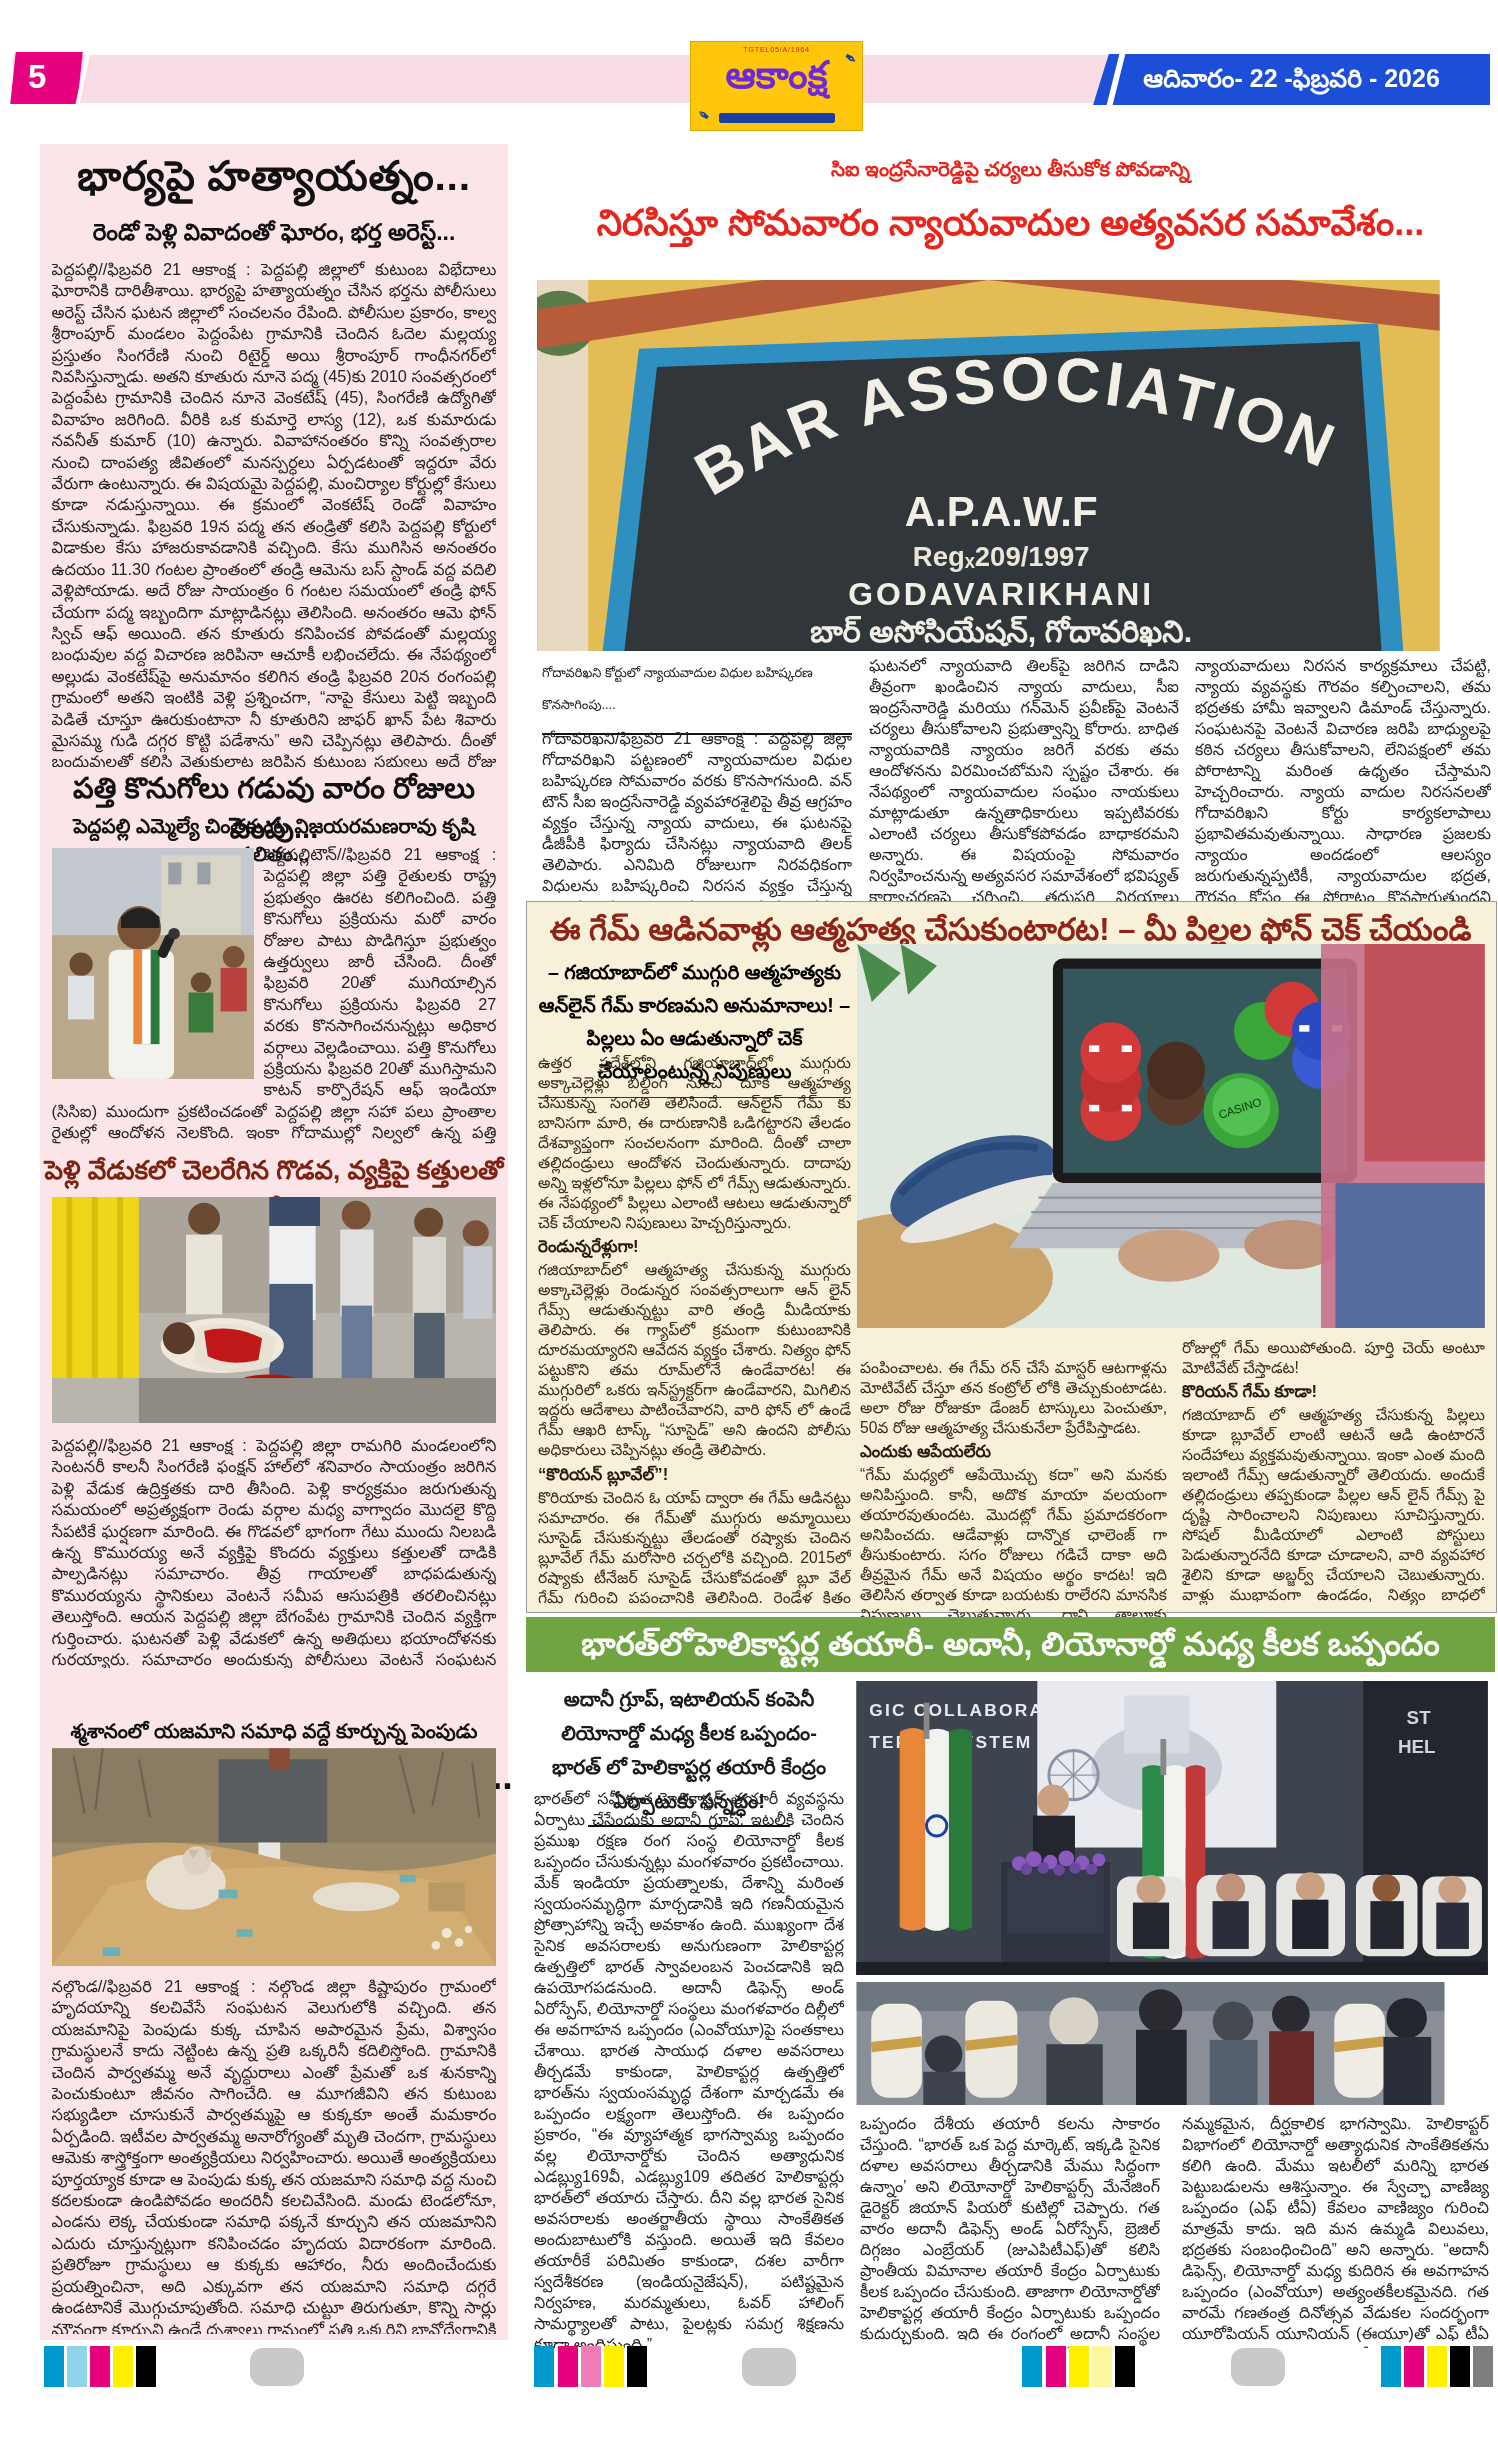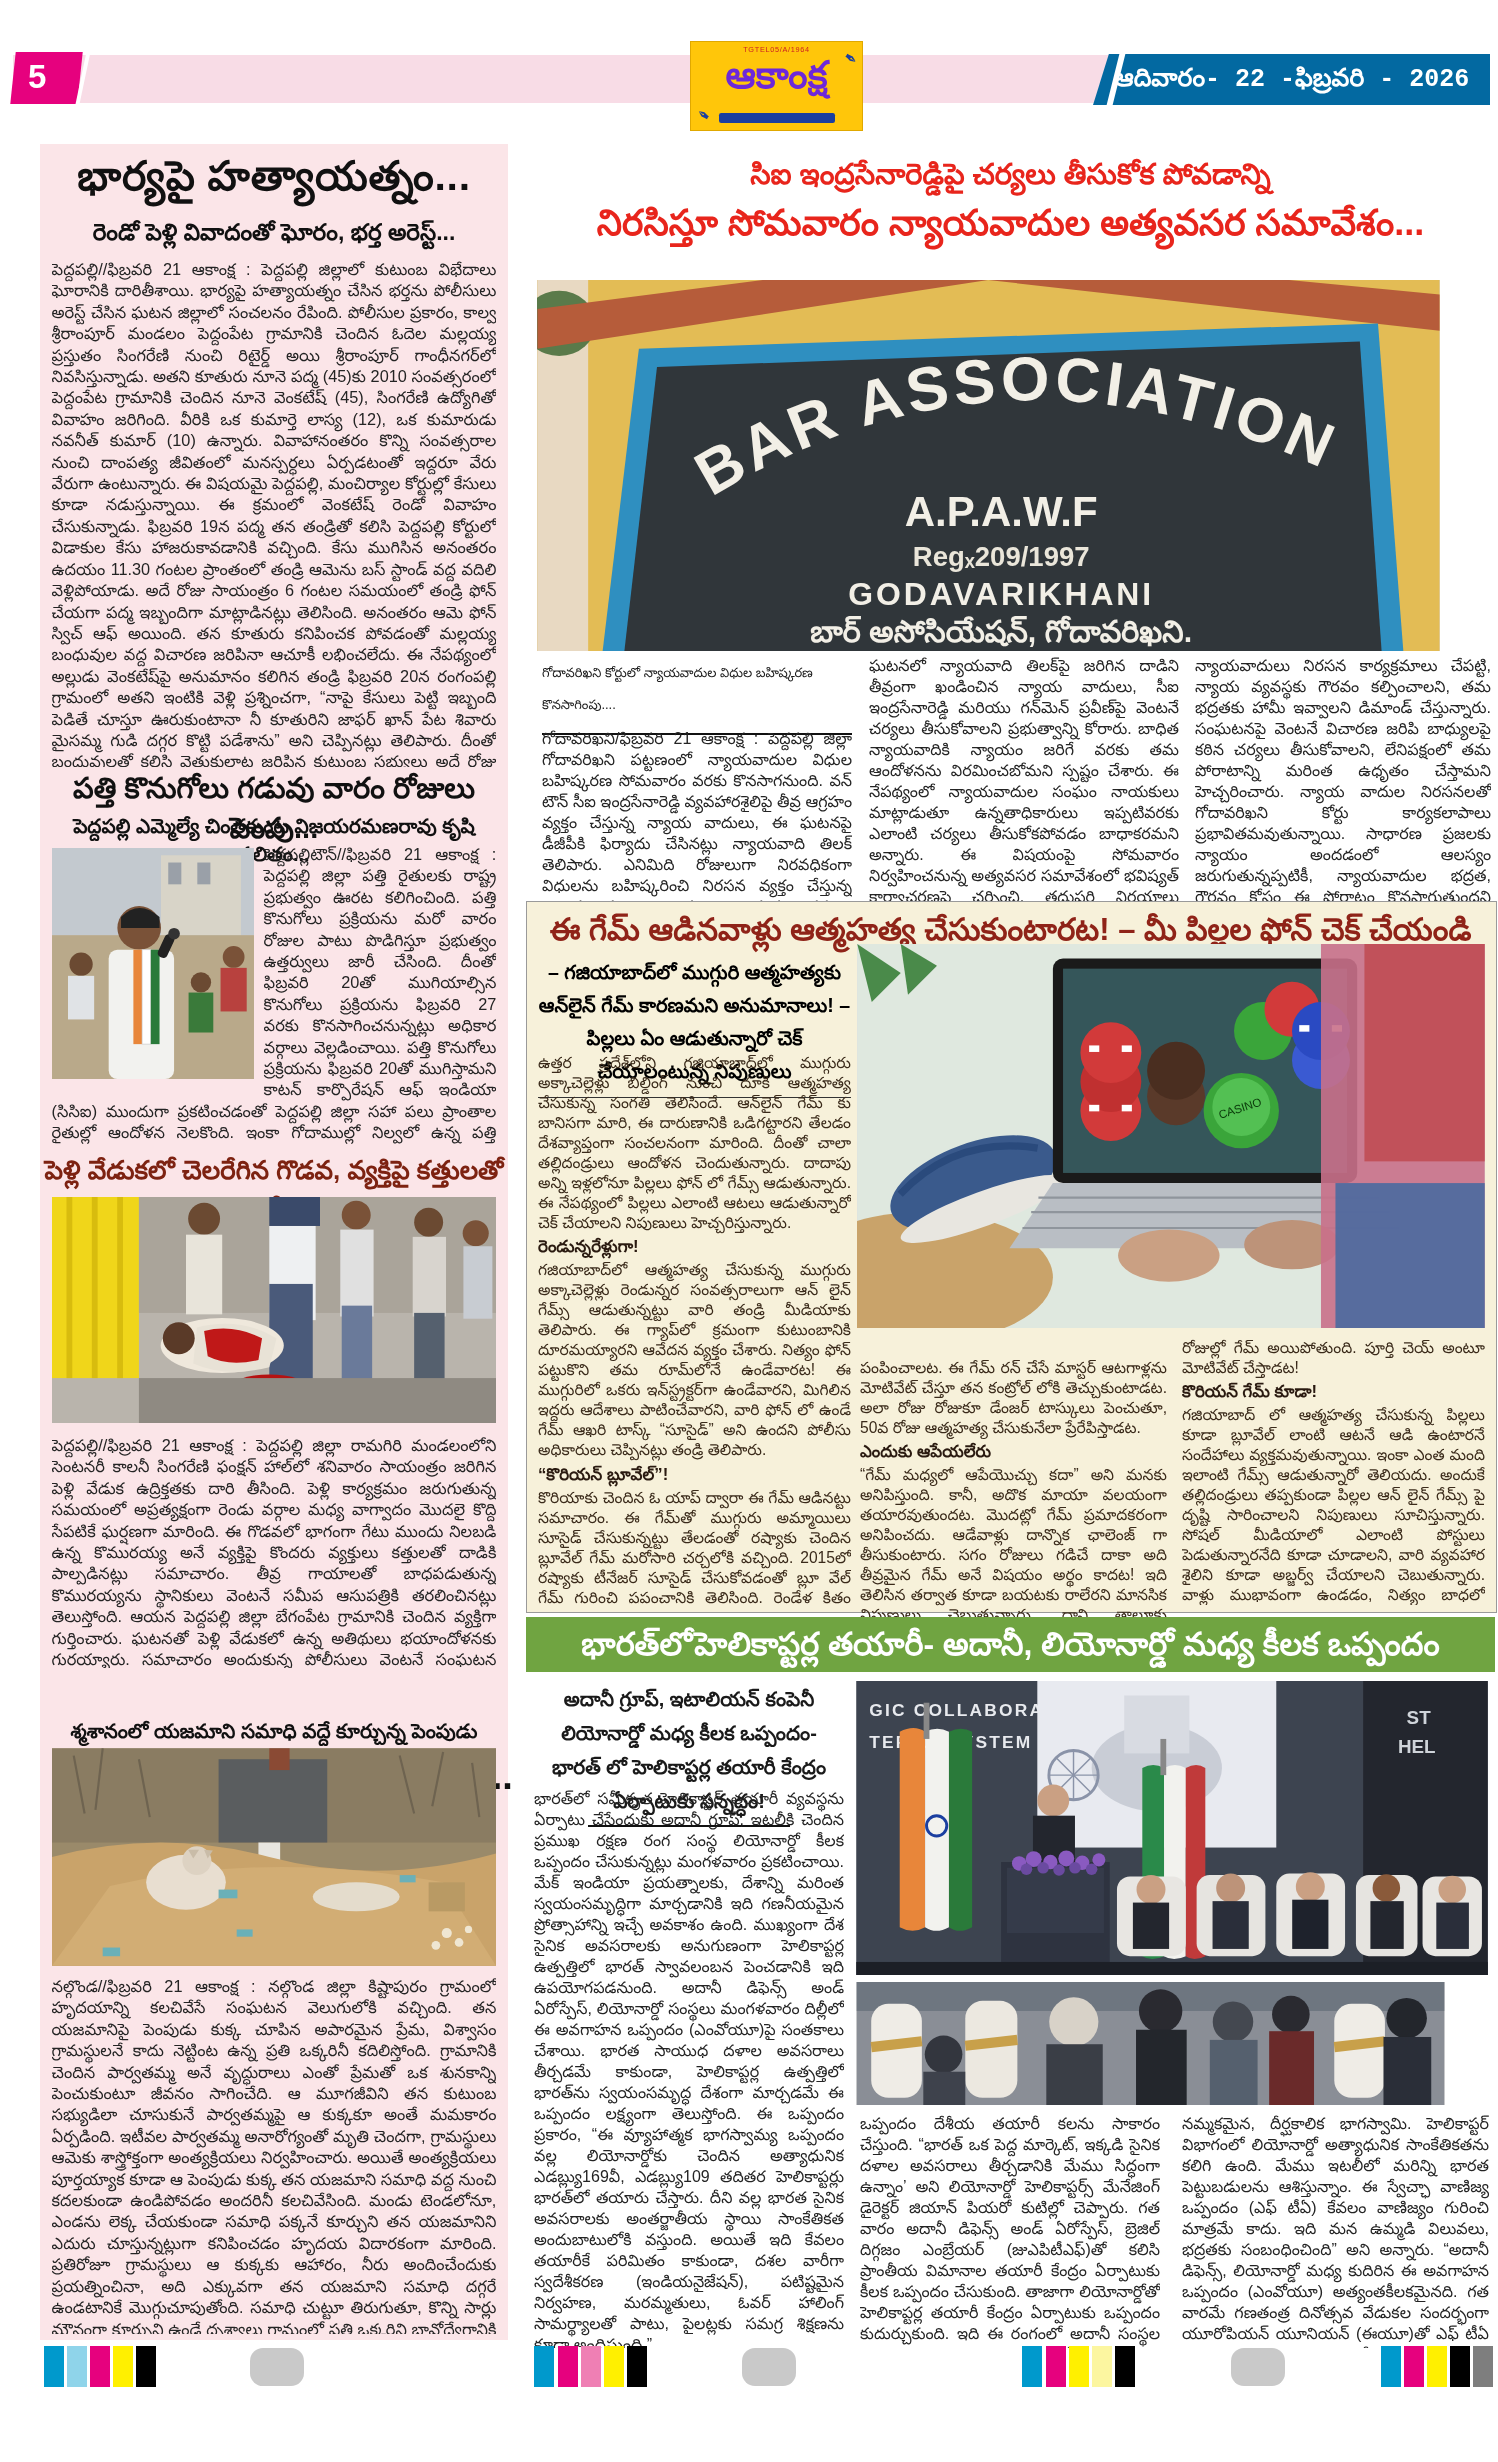--- a/index.html
+++ b/index.html
@@ -12,22 +12,22 @@
   .pagenum span{position:absolute;left:14.5px;top:5.8px;color:#fff;font-size:33px;font-weight:bold;transform:skewX(6deg);}
   .pagenum:after{content:"";position:absolute;right:-5.8px;top:0;width:4.4px;height:52px;background:#fff;transform:skewX(-6deg);}
   .masthead{position:absolute;left:690px;top:41px;width:171px;height:88px;background:#ffc60a;
             border:0.7px solid #e0a800;text-align:center;overflow:hidden;}
   .masthead .reg{font-size:7.3px;color:#cc2222;margin-top:2.9px;letter-spacing:0.7px;}
   .masthead .title{font-size:38px;font-weight:bold;color:#6d28d9;line-height:42px;}
   .masthead .pen{position:absolute;font-size:16px;color:#1b3fa0;}
   .masthead .pen.tr{right:4.4px;top:7.3px;transform:rotate(35deg);}
   .masthead .pen.bl{left:5.8px;bottom:5.8px;transform:rotate(215deg);}
   .masthead .strip{position:absolute;left:27.6px;bottom:7.3px;width:116px;height:10px;background:#1b3fa0;border-radius:2.2px;}
-  .datebanner{position:absolute;left:1093px;top:54px;width:397px;height:51px;background:#0369a1;
-              clip-path:polygon(4% 0,100% 0,100% 100%,0 100%);font-family:Liberation Mono, monospace;}
+  .datebanner{position:absolute;left:1093px;top:54px;width:397px;height:51px;background:#1d4ed8;
+              clip-path:polygon(4% 0,100% 0,100% 100%,0 100%);}
   .datebanner .txt{position:absolute;left:0;right:0;top:10px;text-align:center;color:#ffffff;
                    font-size:25px;font-weight:bold;}
   .datebanner:before{content:"";position:absolute;left:20px;top:0;width:5.8px;height:51px;background:#fff;transform:skewX(-14deg);}
   
   .leftcol{position:absolute;left:40px;top:144px;width:468px;height:2196px;background:#fbe5e8;}
   .leftcol .abs{position:absolute;left:0;width:100%;}
   .hl{text-align:center;font-weight:800;color:#111;}
   .sub{text-align:center;font-weight:bold;color:#111;}
   .body{position:absolute;left:11.6px;right:11.6px;text-align:justify;font-size:16.3px;line-height:21.4px;
         overflow:hidden;color:#242424;}
@@ -40,21 +40,21 @@
   .c-photo{float:left;width:202px;height:231px;margin:4.4px 10px 4.4px 0;overflow:hidden;}
   .w-head{top:1011px;font-size:26px;color:#7d2211;}
   .w-photo{position:absolute;left:11.6px;right:11.6px;top:1053px;height:226px;overflow:hidden;}
   .w-body{top:1291px;height:233px;}
   .d-head{top:1611px;font-size:38px;margin-left:28px;}
   .d-sub{top:1576px;font-size:20px;}
   .d-photo{position:absolute;left:11.6px;right:11.6px;top:1604px;height:218px;overflow:hidden;}
   .d-body{top:1832px;height:358px;}
   
   .kicker{position:absolute;left:526px;top:158px;width:969px;text-align:center;
-          color:#e8251c;font-size:29px;font-weight:bold;}
+          color:#e8251c;font-size:20px;font-weight:bold;}
   .law-head{position:absolute;left:526px;top:202px;width:969px;text-align:center;
             color:#e8251c;font-size:36px;font-weight:700;}
   .photo{position:absolute;overflow:hidden;background:#ddd;}
   .bar-photo{left:537px;top:280px;width:903px;height:371px;}
   .law-colhead{position:absolute;left:542px;top:657px;width:310px;font-size:13px;font-weight:normal;
                line-height:32px;border-bottom:2.2px solid #111;padding-bottom:12px;}
   .newscol{position:absolute;text-align:justify;font-size:16px;line-height:21px;overflow:hidden;color:#242424;}
   .law-col1{left:542px;top:728px;width:310px;height:215px;}
   .law-col2{left:869px;top:655px;width:310px;height:287px;}
   .law-col3{left:1195px;top:655px;width:296px;height:287px;}

